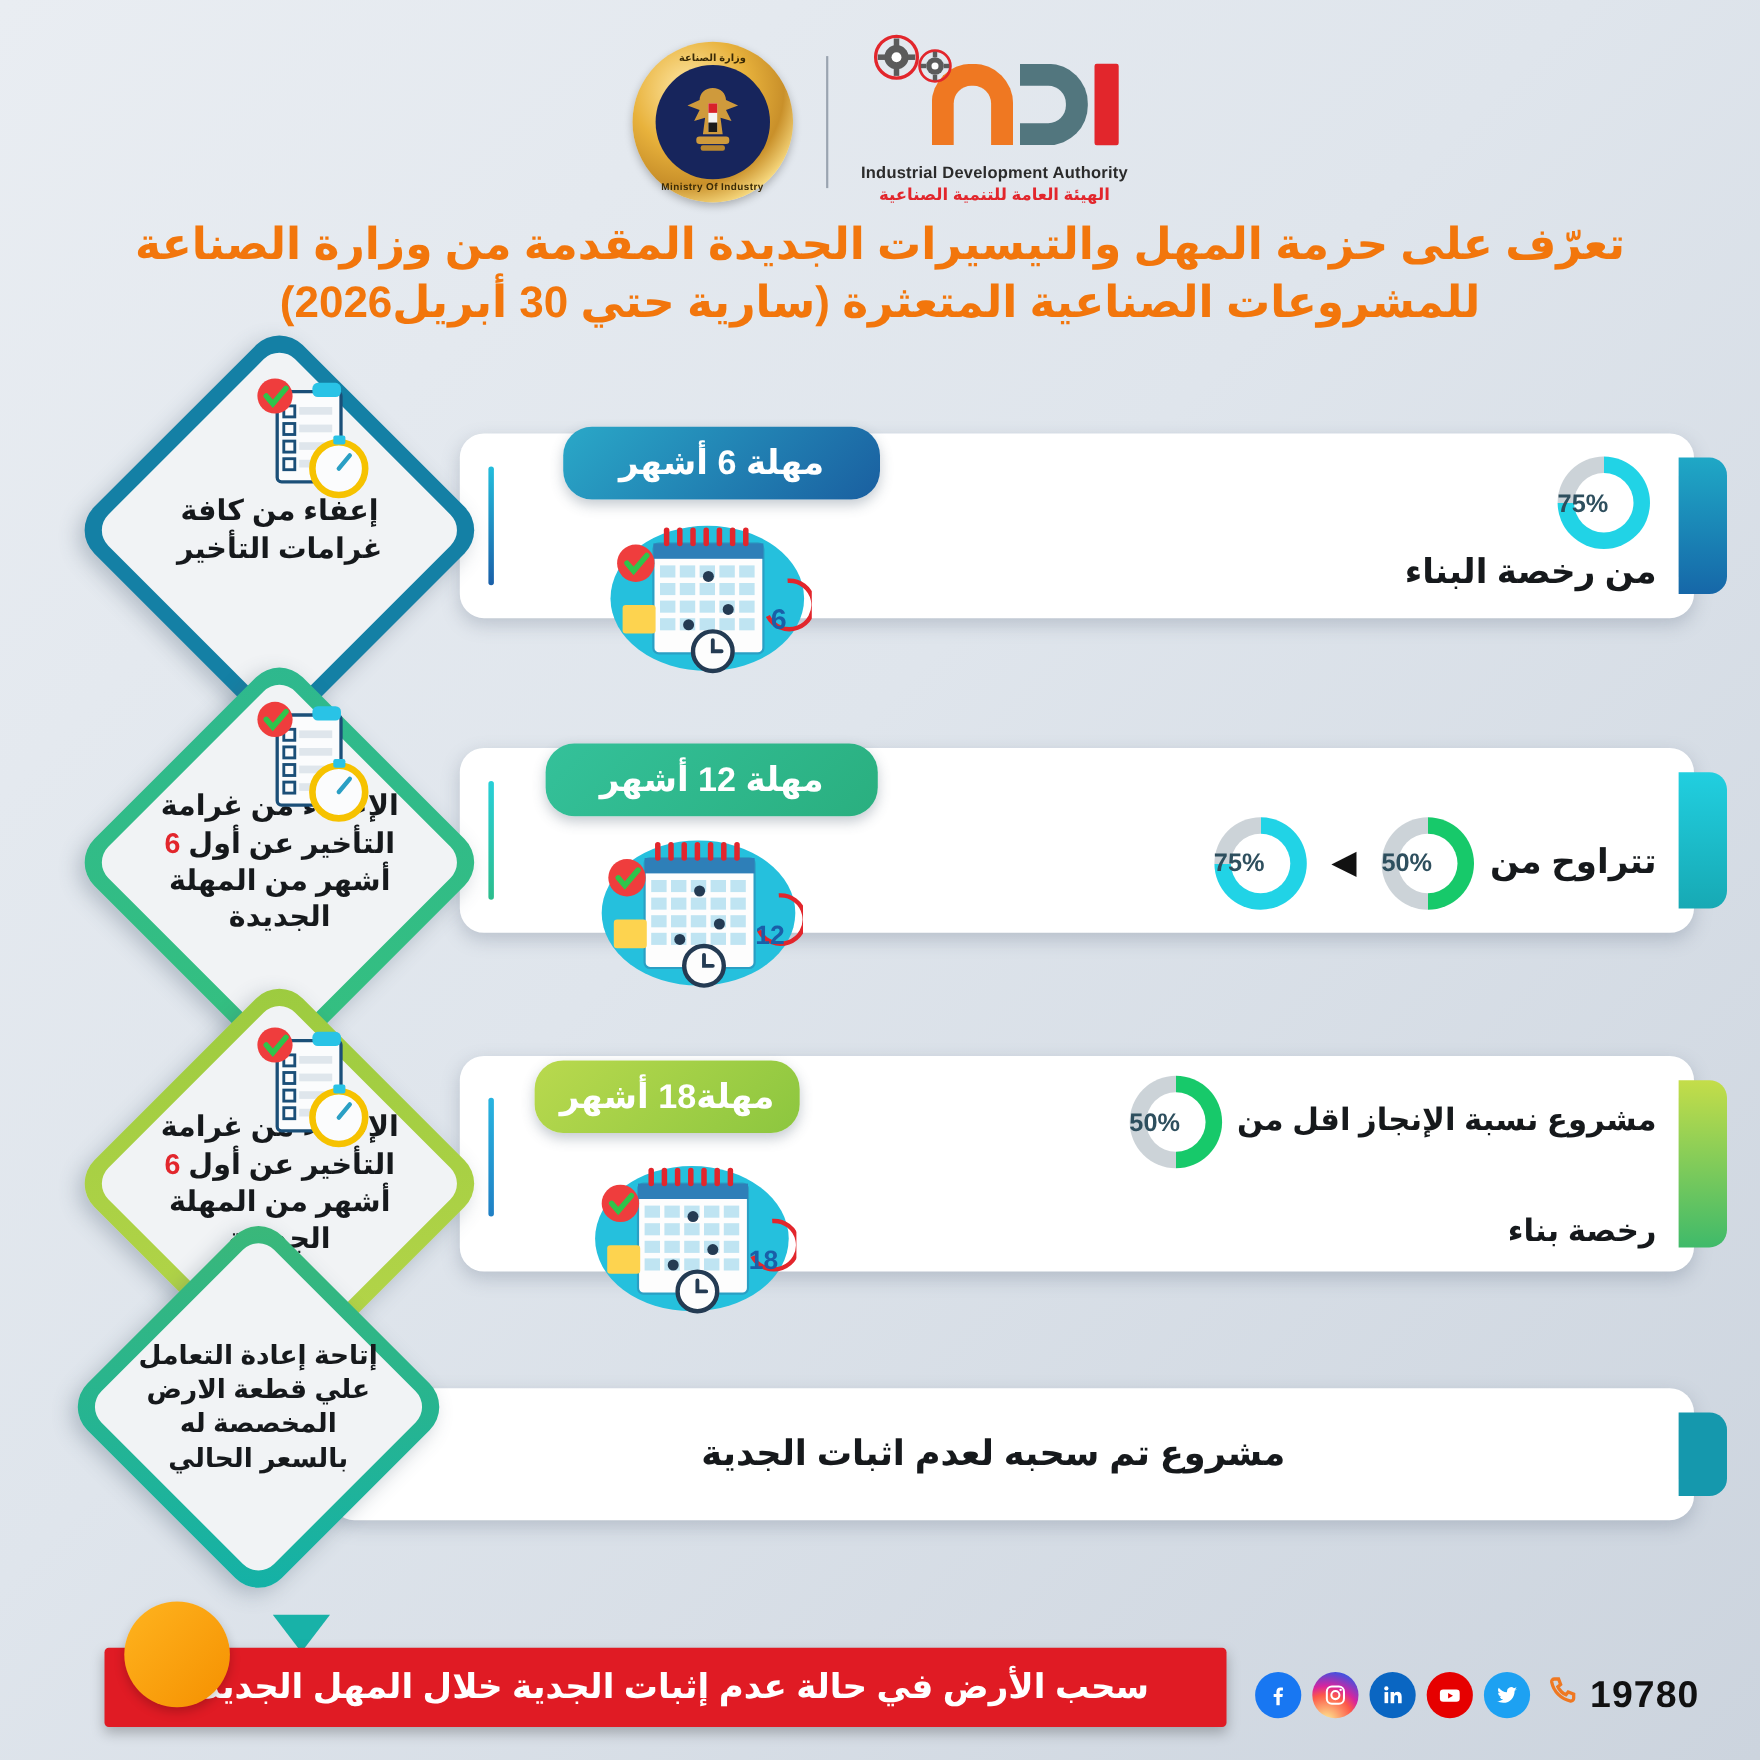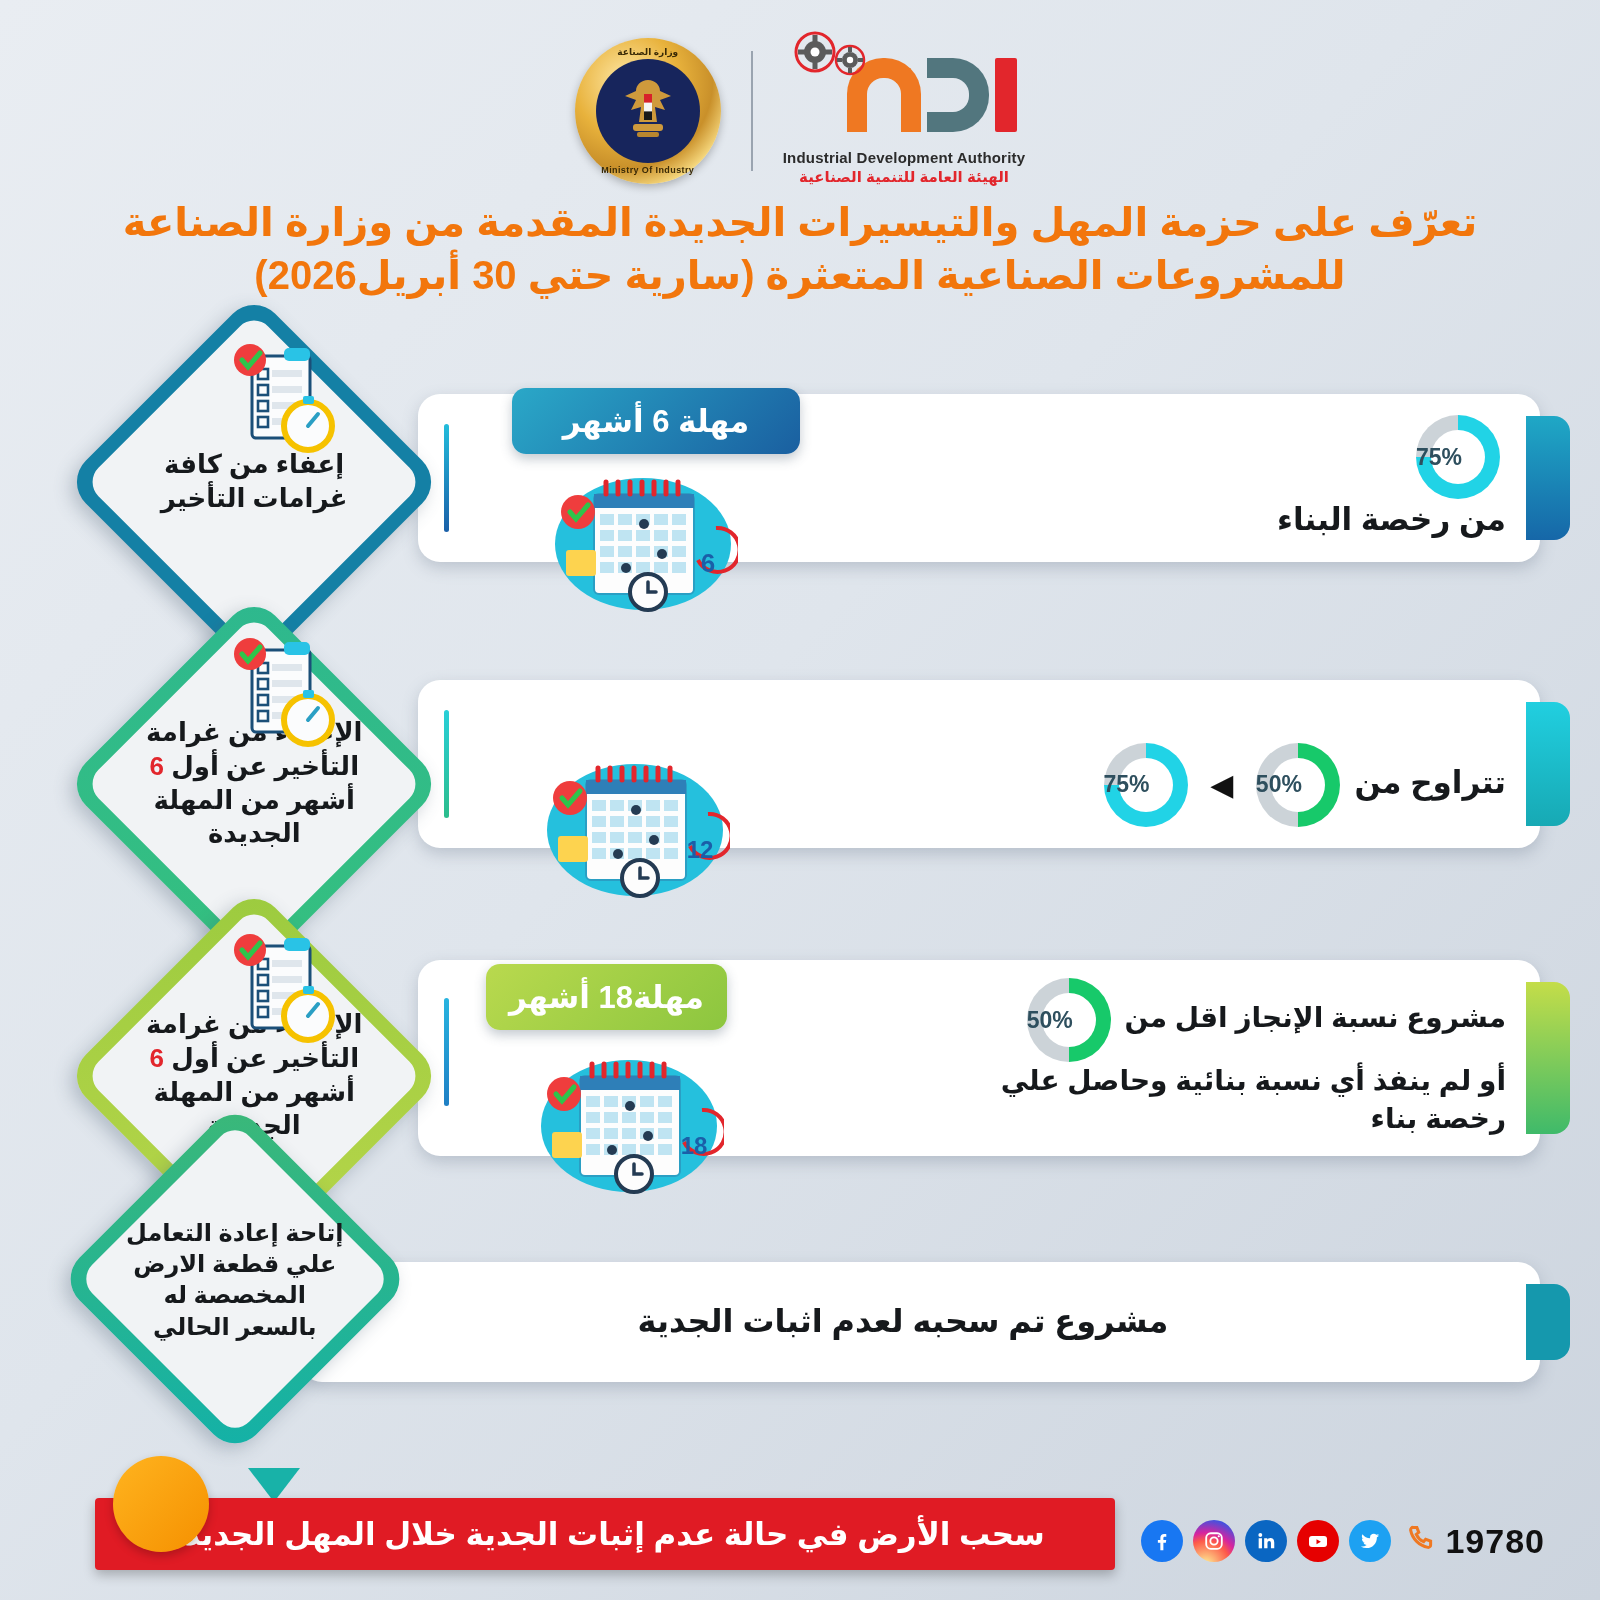--- a/index.html
+++ b/index.html
@@ -75,21 +75,21 @@
   .donut{width:84px;height:84px;border-radius:50%;display:inline-flex;
          align-items:center;justify-content:flex-end;position:relative;flex:0 0 auto;
          vertical-align:middle;margin:0 6px;}
   .donut::after{content:"";position:absolute;inset:15px;background:#fff;border-radius:50%;}
   .donut span{position:relative;z-index:2;font-size:23px;font-weight:800;color:#2e4f5e;}
   .d75c{background:conic-gradient(from 0deg,#21d3e6 0deg 270deg,#ccd3d8 270deg 360deg);}
   .d50g{background:conic-gradient(from 0deg,#17c96a 0deg 180deg,#ccd3d8 180deg 360deg);}
   .arrow-l{font-size:30px;color:#111;margin:0 8px;vertical-align:middle;}
 
   
-  .badge{position:absolute;border-radius:14px;color:#fff;font-weight:800;
+  .badge{position:absolute;border-radius:26px;color:#fff;font-weight:800;
          font-size:31px;display:flex;align-items:center;justify-content:center;
          box-shadow:0 5px 12px rgba(60,80,100,.3);z-index:5;}
   .row1 .badge{left:512px;top:16px;width:288px;height:66px;
                background:linear-gradient(135deg,#2aa8c8 0%,#1a5fa0 100%);}
   .row2 .badge{left:496px;top:18px;width:302px;height:66px;
                background:linear-gradient(135deg,#34c19a 0%,#2aaf7f 100%);}
   .row3 .badge{left:486px;top:18px;width:241px;height:66px;
                background:linear-gradient(135deg,#b9d94e 0%,#8cc63f 100%);}
 
   
@@ -301,20 +301,21 @@
           </span>
           <span class="arrow-l">◀</span>
           <span class="donut d75c">
             <span>75%</span>
           </span>
         </div>
       </div>
     </div>
     <div class="sep"></div>
 
+    <div class="badge">مهلة 12 أشهر</div>
 
     <svg class="cal" viewBox="0 0 190 150">
       <ellipse cx="95" cy="80" rx="88" ry="66" fill="#25c0dd"></ellipse>
       <rect x="46" y="30" width="100" height="100" rx="5" fill="#fdfdfd" stroke="#2a9fc4" stroke-width="2"></rect>
       <rect x="46" y="30" width="100" height="14" fill="#2e7fb8"></rect>
       <g stroke="#e2262c" stroke-width="5" fill="none" stroke-linecap="round">
         <path d="M58 30 v-12"></path>
           <path d="M70 30 v-12"></path>
           <path d="M82 30 v-12"></path>
         <path d="M94 30 v-12"></path>
@@ -389,21 +390,21 @@
 
   <div class="row row3">
     <div class="card">
       <div class="accent"></div>
       <div class="card-body">
         <div class="card-text small">
           <span>مشروع نسبة الإنجاز اقل من</span>
           <span class="donut d50g">
             <span>50%</span>
           </span><br>
-          <span>أو لم ينفذ أي نسبة بنائية وحاصل علي</span><br>
+          <br>
           <span>رخصة بناء</span>
         </div>
       </div>
     </div>
     <div class="sep"></div>
 
     <div class="badge">مهلة18 أشهر</div>
 
     <svg class="cal" viewBox="0 0 190 150">
       <ellipse cx="95" cy="80" rx="88" ry="66" fill="#25c0dd"></ellipse>

